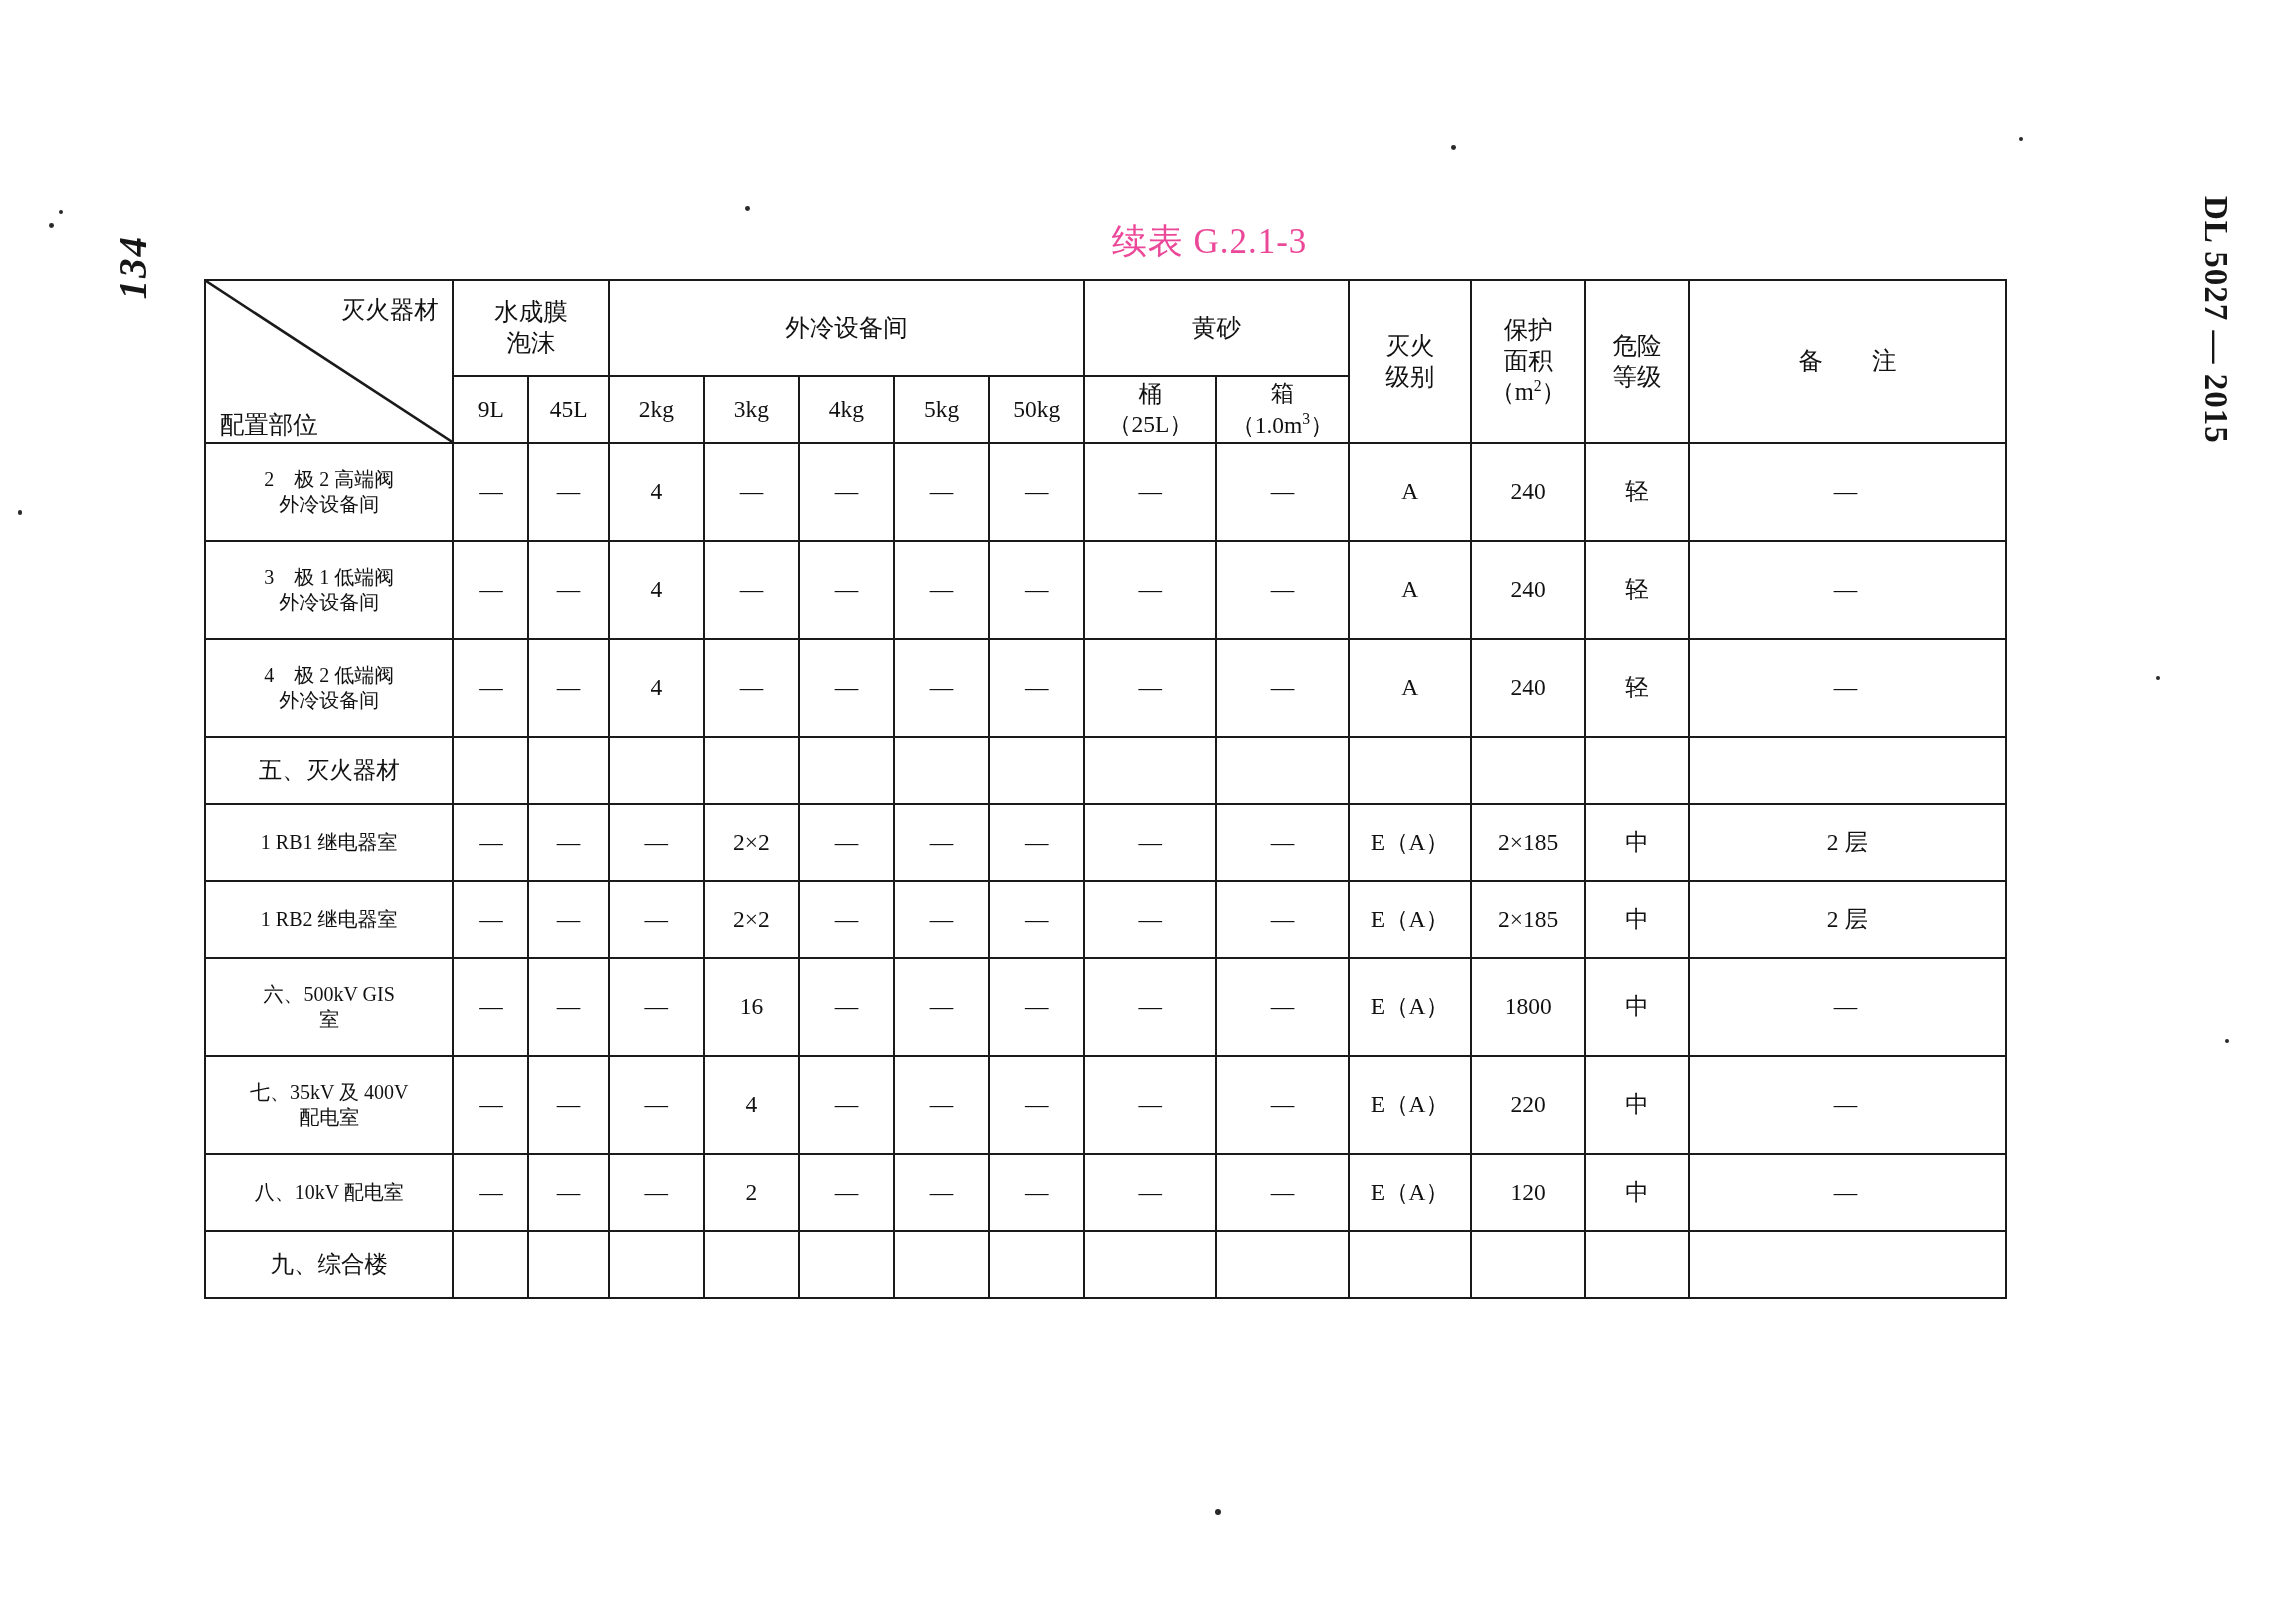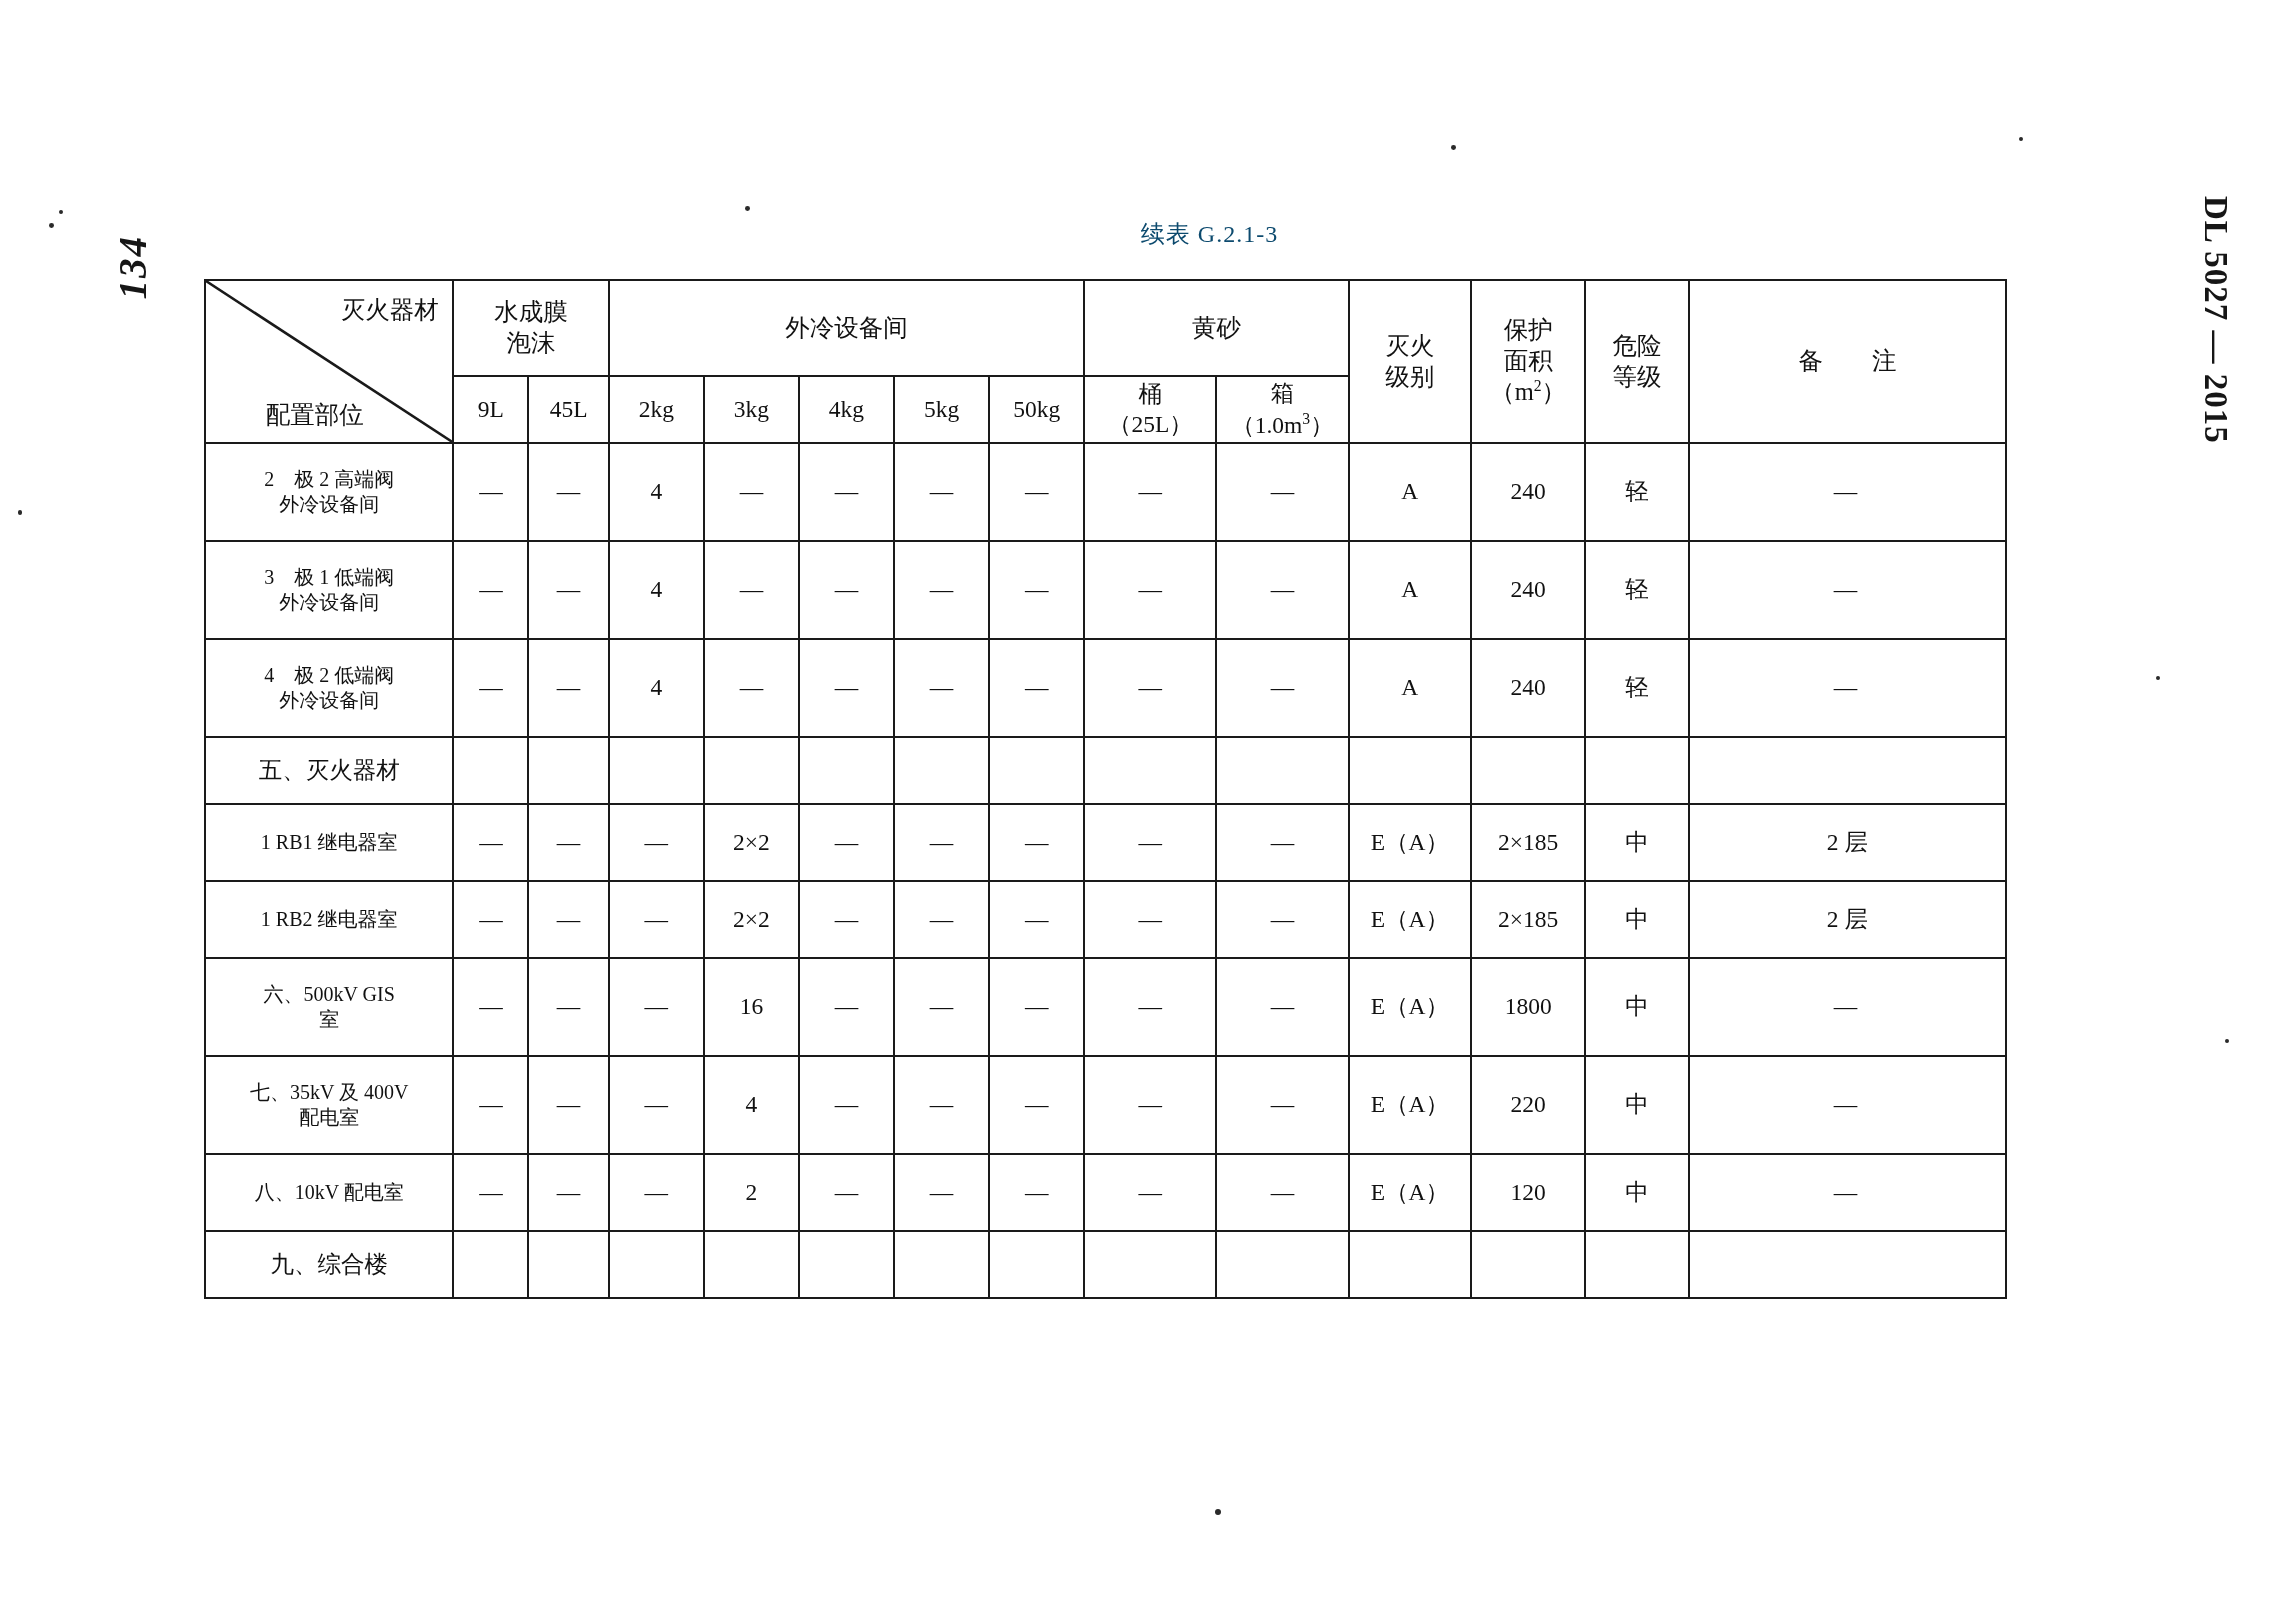--- a/index.html
+++ b/index.html
@@ -41,23 +41,23 @@
     writing-mode: vertical-rl;
     color: #161616;
   }
 
   .table-caption {
     position: absolute;
     left: 0;
     right: 0;
     top: 218px;
     text-align: center;
-    font-size: 24px;
+    font-size: 35px;
     font-family: "Liberation Serif", serif;
-    color: #0c4a6e;
+    color: #ec4899;
     padding-left: 8px;
   }
   .table-caption .cap-inner {
     display: inline-block;
     margin-left: 118px;
     letter-spacing: 1px;
   }
 
   
   .table-wrap {
@@ -98,23 +98,22 @@
   }
   td.corner .lbl-top {
     position: absolute;
     right: 13.7px;
     top: 13.7px;
     font-size: 24.5px;
   }
   td.corner .lbl-bottom {
     position: absolute;
     left: 13.7px;
-    bottom: 11px;
+    bottom: 1px;
     font-size: 24.5px;
-    margin-left: 46px;
   }
 
   .hdr-group { font-size: 24.5px; }
   .hdr-sub { font-size: 23.5px; height: 61px; }
   .hdr-tall { font-size: 24.5px; }
   .sup { font-size: 15.7px; vertical-align: super; }
 
   td.rowlabel {
     text-align: left;
     padding-left: 17.6px;

